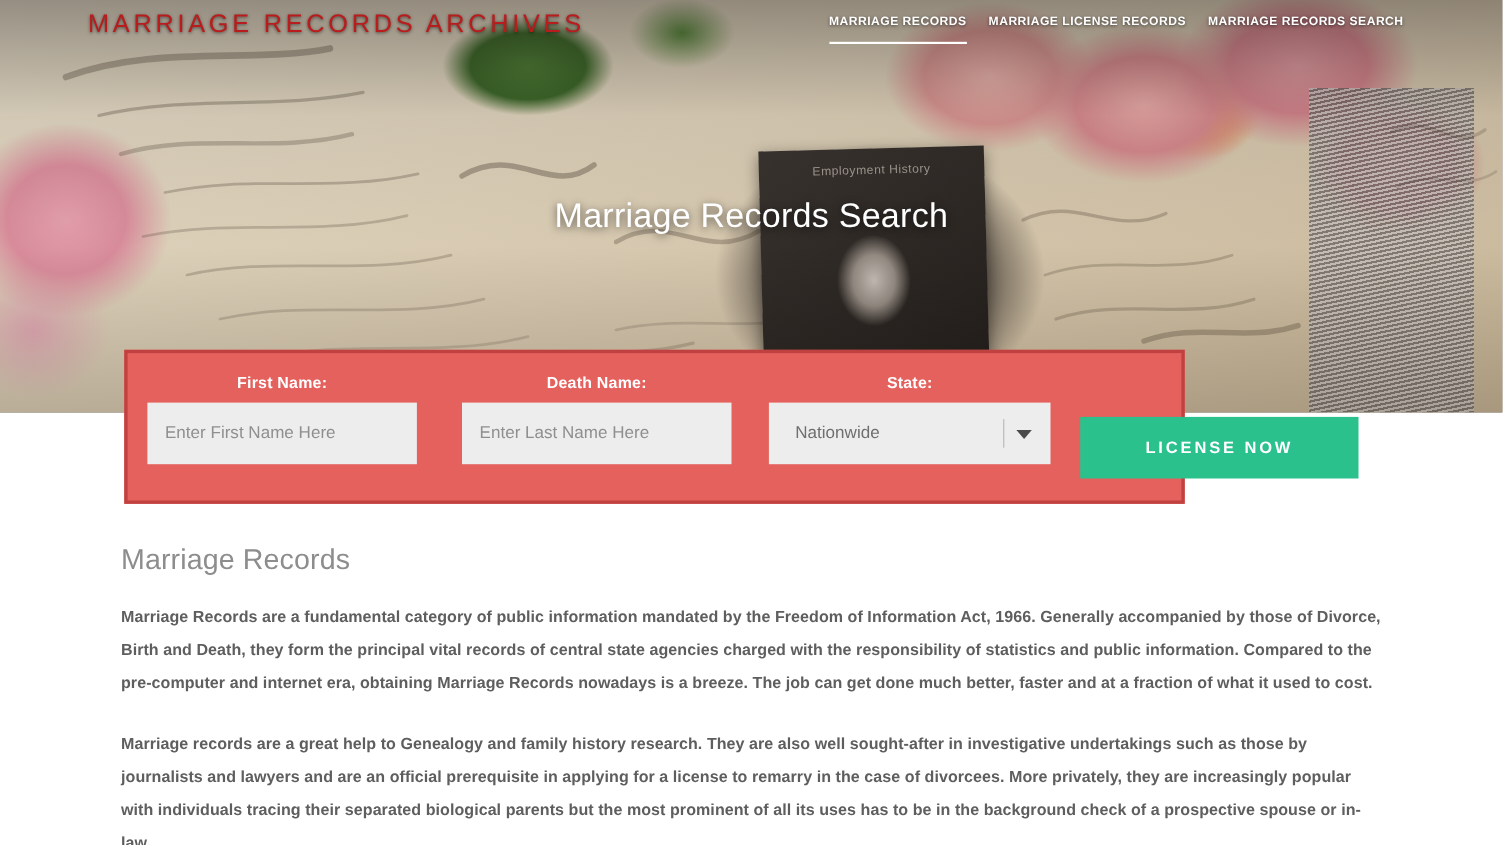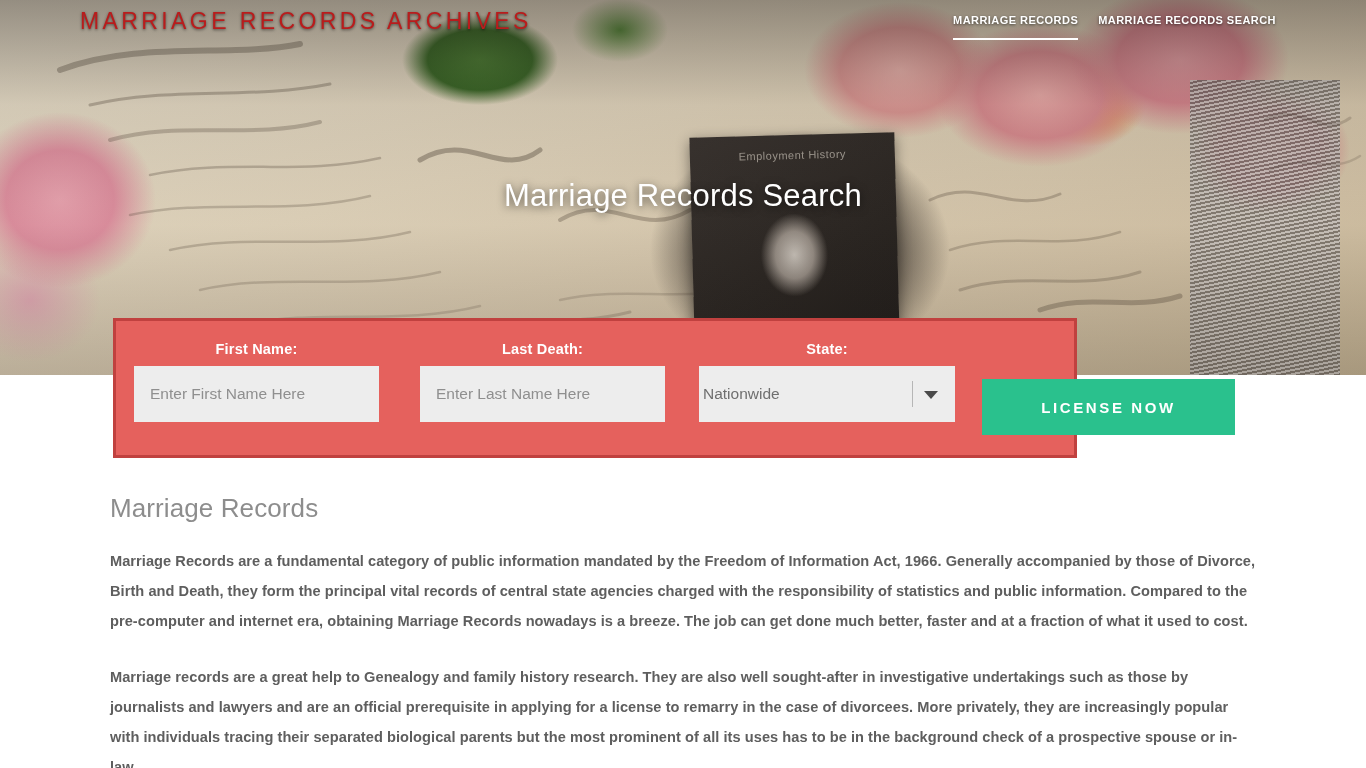--- a/index.html
+++ b/index.html
@@ -199,21 +199,21 @@
   .select-wrap {
     position: relative;
     height: 56px;
     background: #ededed;
     display: flex;
     align-items: center;
   }
   .select-value {
     font-size: 15.5px;
     color: #6f6f6f;
-    padding-left: 4px;
+    padding-left: 24px;
   }
   .select-divider {
     position: absolute;
     right: 42px; top: 15px;
     width: 1px; height: 26px;
     background: #b6b6b6;
   }
   .select-arrow {
     position: absolute;
     right: 17px; top: 25px;
@@ -296,35 +296,36 @@
   </div>
 
   <div class="hero-scrim"></div>
 </div>
 
 <div class="site-header">
   <div class="logo">MARRIAGE RECORDS ARCHIVES</div>
 
   <div class="nav">
     <div class="nav-item active">MARRIAGE RECORDS</div>
+    <div class="nav-item">MARRIAGE LICENSE RECORDS</div>
     <div class="nav-item">MARRIAGE RECORDS SEARCH</div>
   </div>
 </div>
 
 <div class="hero-title">Marriage Records Search</div>
 
 <div class="search-panel">
 
   <div class="field field-first">
     <div class="field-label">First Name:</div>
     <input class="field-input" type="text" placeholder="Enter First Name Here" style="">
   </div>
 
   <div class="field field-last">
-    <div class="field-label">Last Death:</div>
+    <div class="field-label">Death Name:</div>
     <input class="field-input" type="text" placeholder="Enter Last Name Here" style="">
   </div>
 
   <div class="field field-state">
     <div class="field-label">State:</div>
     <div class="select-wrap">
       <span class="select-value">Nationwide</span>
       <span class="select-divider"></span>
       <span class="select-arrow"></span>
     </div>

